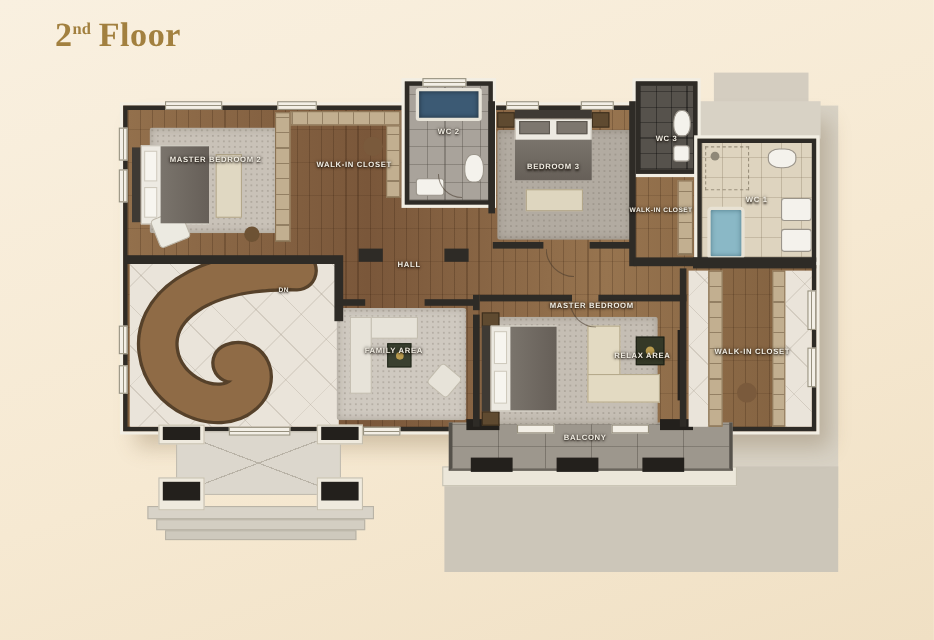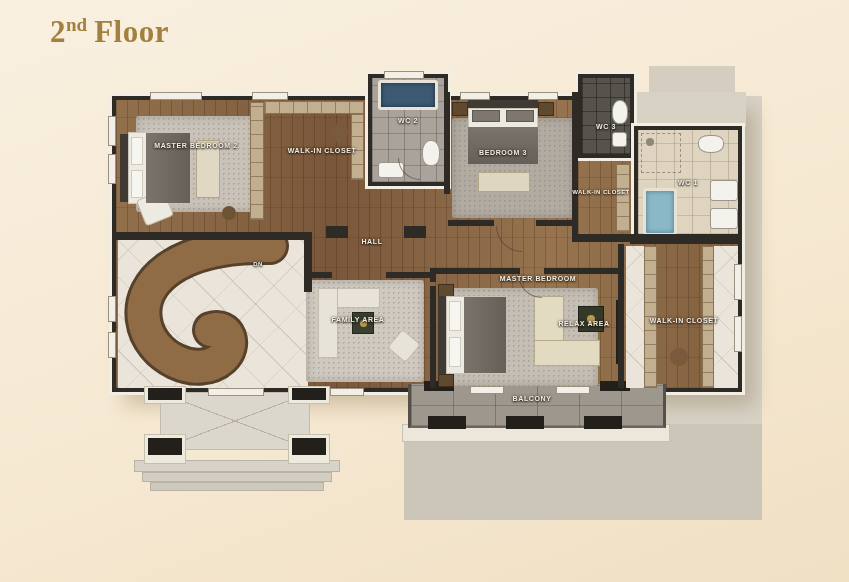--- a/index.html
+++ b/index.html
@@ -79,21 +79,21 @@
   .win-v{background-image:linear-gradient(90deg, rgba(0,0,0,0) 44%, #97917f 44% 56%, rgba(0,0,0,0) 56%);}
   .arc{border:1px solid rgba(70,58,44,.55);border-top:none;border-right:none;border-radius:0 0 0 100%;z-index:21;}
   .brk{background:#23201c;z-index:8;}
   .pier{background:#efeade;border:1px solid #c6bfae;z-index:5;}
   .cap{background:#23201c;z-index:6;}
   .title{
     position:absolute;left:50px;top:14px;z-index:40;
     color:#a2803f;font-family:"Liberation Serif",serif;font-weight:600;
     font-size:31px;letter-spacing:.5px;
   }
-  .title sup{font-size:19px;letter-spacing:0;}
+  .title sup{font-size:15px;letter-spacing:0;}
   .title .word{margin-left:7px;}
 </style>
 </head>
 <body>
 
 <div class="abs" style="left:0;top:0;width:849px;height:582px;">
 
   <div class="title">
     <span>2</span><sup>nd</sup><span class="word">Floor</span>
   </div>

